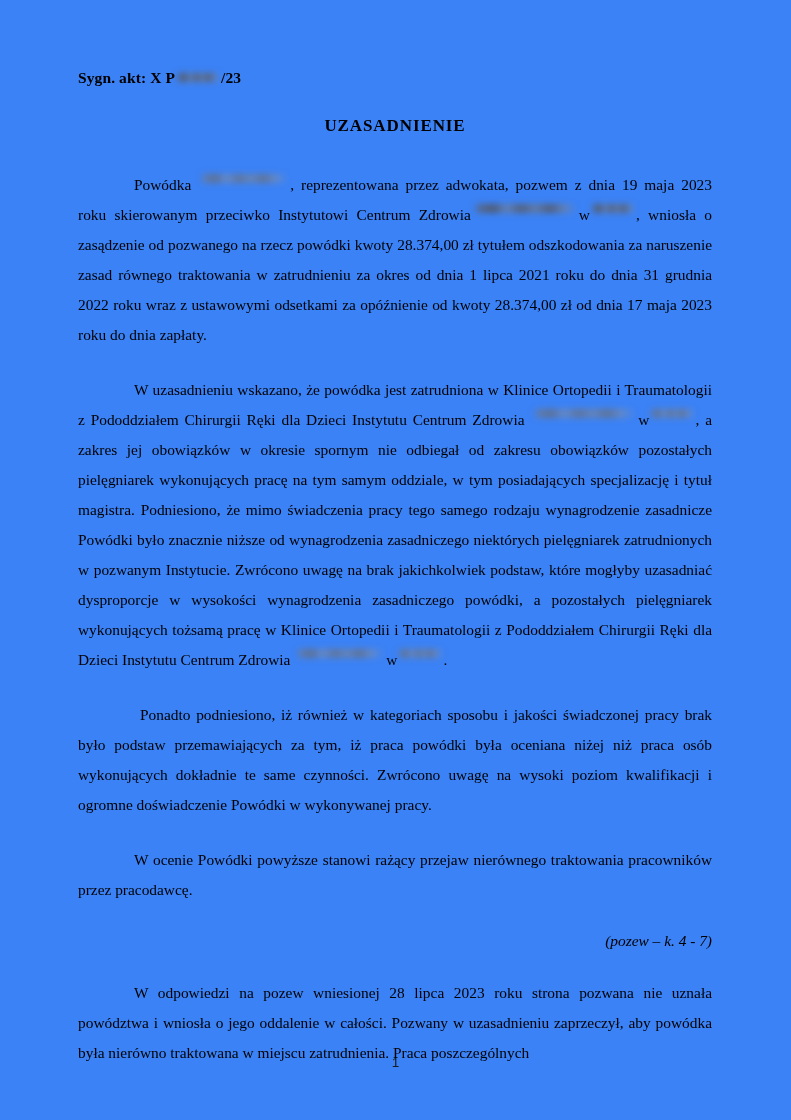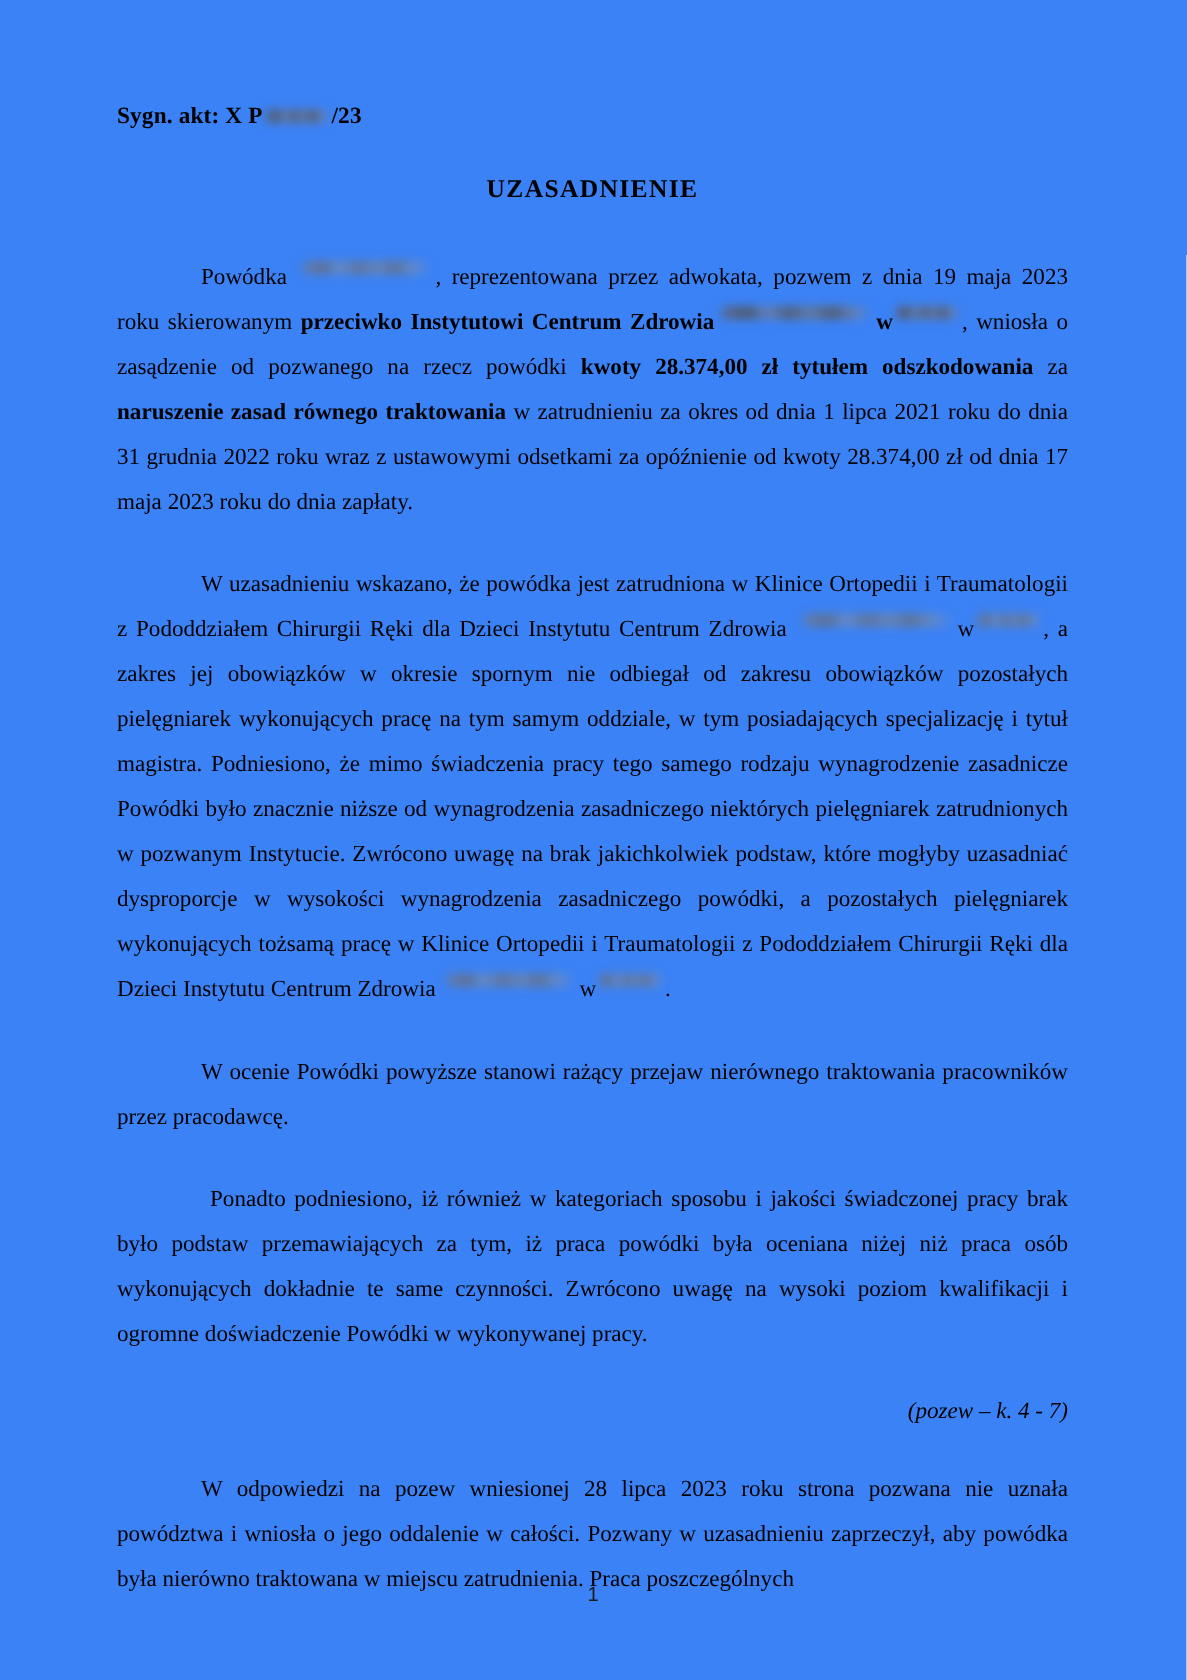--- a/index.html
+++ b/index.html
@@ -61,21 +61,21 @@
     text-justify: inter-word;
     text-indent: 56px;
     hyphens: none;
   }
   .para.first-body { padding-top: 33px; }
   .para.gap        { padding-top: 25px; }
   .para.gap-sm     { padding-top: 22px; }
   .para.indent-wide { text-indent: 62px; }
 
   .para b, .para strong {
-    font-weight: bold;
+    font-weight: normal;
   }
 
   
   .citation {
     margin: 0;
     padding-top: 21px;
     font-size: 15.4px;
     line-height: 30px;
     font-style: italic;
     text-indent: 56px;
@@ -153,23 +153,23 @@
   <div class="content">
 
     <p class="case-sig"><span>Sygn. akt: X P</span><span class="redact w-sm bold">&nbsp;</span><span>/23</span></p>
 
     <h1 class="doc-title">UZASADNIENIE</h1>
 
     <p class="para first-body"><span>Powódka </span><span class="redact w-lg">&nbsp;</span><span>, reprezentowana przez adwokata, pozwem z dnia 19 maja 2023 roku skierowanym </span><b>przeciwko Instytutowi Centrum Zdrowia</b><span class="redact w-xl bold">&nbsp;</span><b>w</b><span class="redact w-sm bold">&nbsp;</span><span>, wniosła o zasądzenie od pozwanego na rzecz powódki </span><b>kwoty 28.374,00 zł tytułem odszkodowania</b><span> za </span><b>naruszenie zasad równego traktowania</b><span> w zatrudnieniu za okres od dnia 1 lipca 2021 roku do dnia 31 grudnia 2022 roku  wraz z ustawowymi odsetkami za opóźnienie od kwoty 28.374,00 zł od dnia 17 maja 2023 roku do dnia zapłaty.</span></p>
 
     <p class="para gap"><span>W uzasadnieniu wskazano, że powódka jest zatrudniona w Klinice Ortopedii i Traumatologii z Pododdziałem Chirurgii Ręki dla Dzieci Instytutu Centrum Zdrowia </span><span class="redact w-xl">&nbsp;</span><span>w</span><span class="redact w-sm">&nbsp;</span><span>, a zakres jej obowiązków w okresie spornym nie odbiegał od zakresu obowiązków pozostałych pielęgniarek wykonujących pracę na tym samym oddziale, w tym posiadających specjalizację i tytuł magistra. Podniesiono, że mimo świadczenia pracy tego samego rodzaju wynagrodzenie zasadnicze Powódki było znacznie niższe od wynagrodzenia zasadniczego niektórych pielęgniarek zatrudnionych w pozwanym Instytucie. Zwrócono uwagę na brak jakichkolwiek podstaw, które mogłyby uzasadniać dysproporcje w wysokości wynagrodzenia zasadniczego powódki, a pozostałych pielęgniarek wykonujących tożsamą pracę w Klinice Ortopedii i Traumatologii z Pododdziałem Chirurgii Ręki dla Dzieci Instytutu Centrum Zdrowia </span><span class="redact w-lg">&nbsp;</span><span>w</span><span class="redact w-sm">&nbsp;</span><span>.</span></p>
 
+    <p class="para gap indent-wide"> Ponadto podniesiono, iż również w kategoriach sposobu i jakości świadczonej pracy brak było podstaw przemawiających za tym, iż praca powódki była oceniana niżej niż praca osób wykonujących dokładnie te same czynności. Zwrócono uwagę na wysoki poziom kwalifikacji i ogromne doświadczenie Powódki w wykonywanej pracy.</p>
+
     <p class="para gap">W ocenie Powódki powyższe stanowi rażący przejaw nierównego traktowania pracowników przez pracodawcę.</p>
-
-    <p class="para gap indent-wide"> Ponadto podniesiono, iż również w kategoriach sposobu i jakości świadczonej pracy brak było podstaw przemawiających za tym, iż praca powódki była oceniana niżej niż praca osób wykonujących dokładnie te same czynności. Zwrócono uwagę na wysoki poziom kwalifikacji i ogromne doświadczenie Powódki w wykonywanej pracy.</p>
 
     <p class="citation">(pozew – k. 4 - 7)</p>
 
     <p class="para gap-sm">W odpowiedzi na pozew wniesionej 28 lipca 2023 roku strona pozwana nie uznała powództwa i wniosła o jego oddalenie w całości. Pozwany w uzasadnieniu zaprzeczył, aby powódka była nierówno traktowana w miejscu zatrudnienia. Praca poszczególnych</p>
 
   </div>
 
   <div class="page-number">1</div>
 </div>
 

